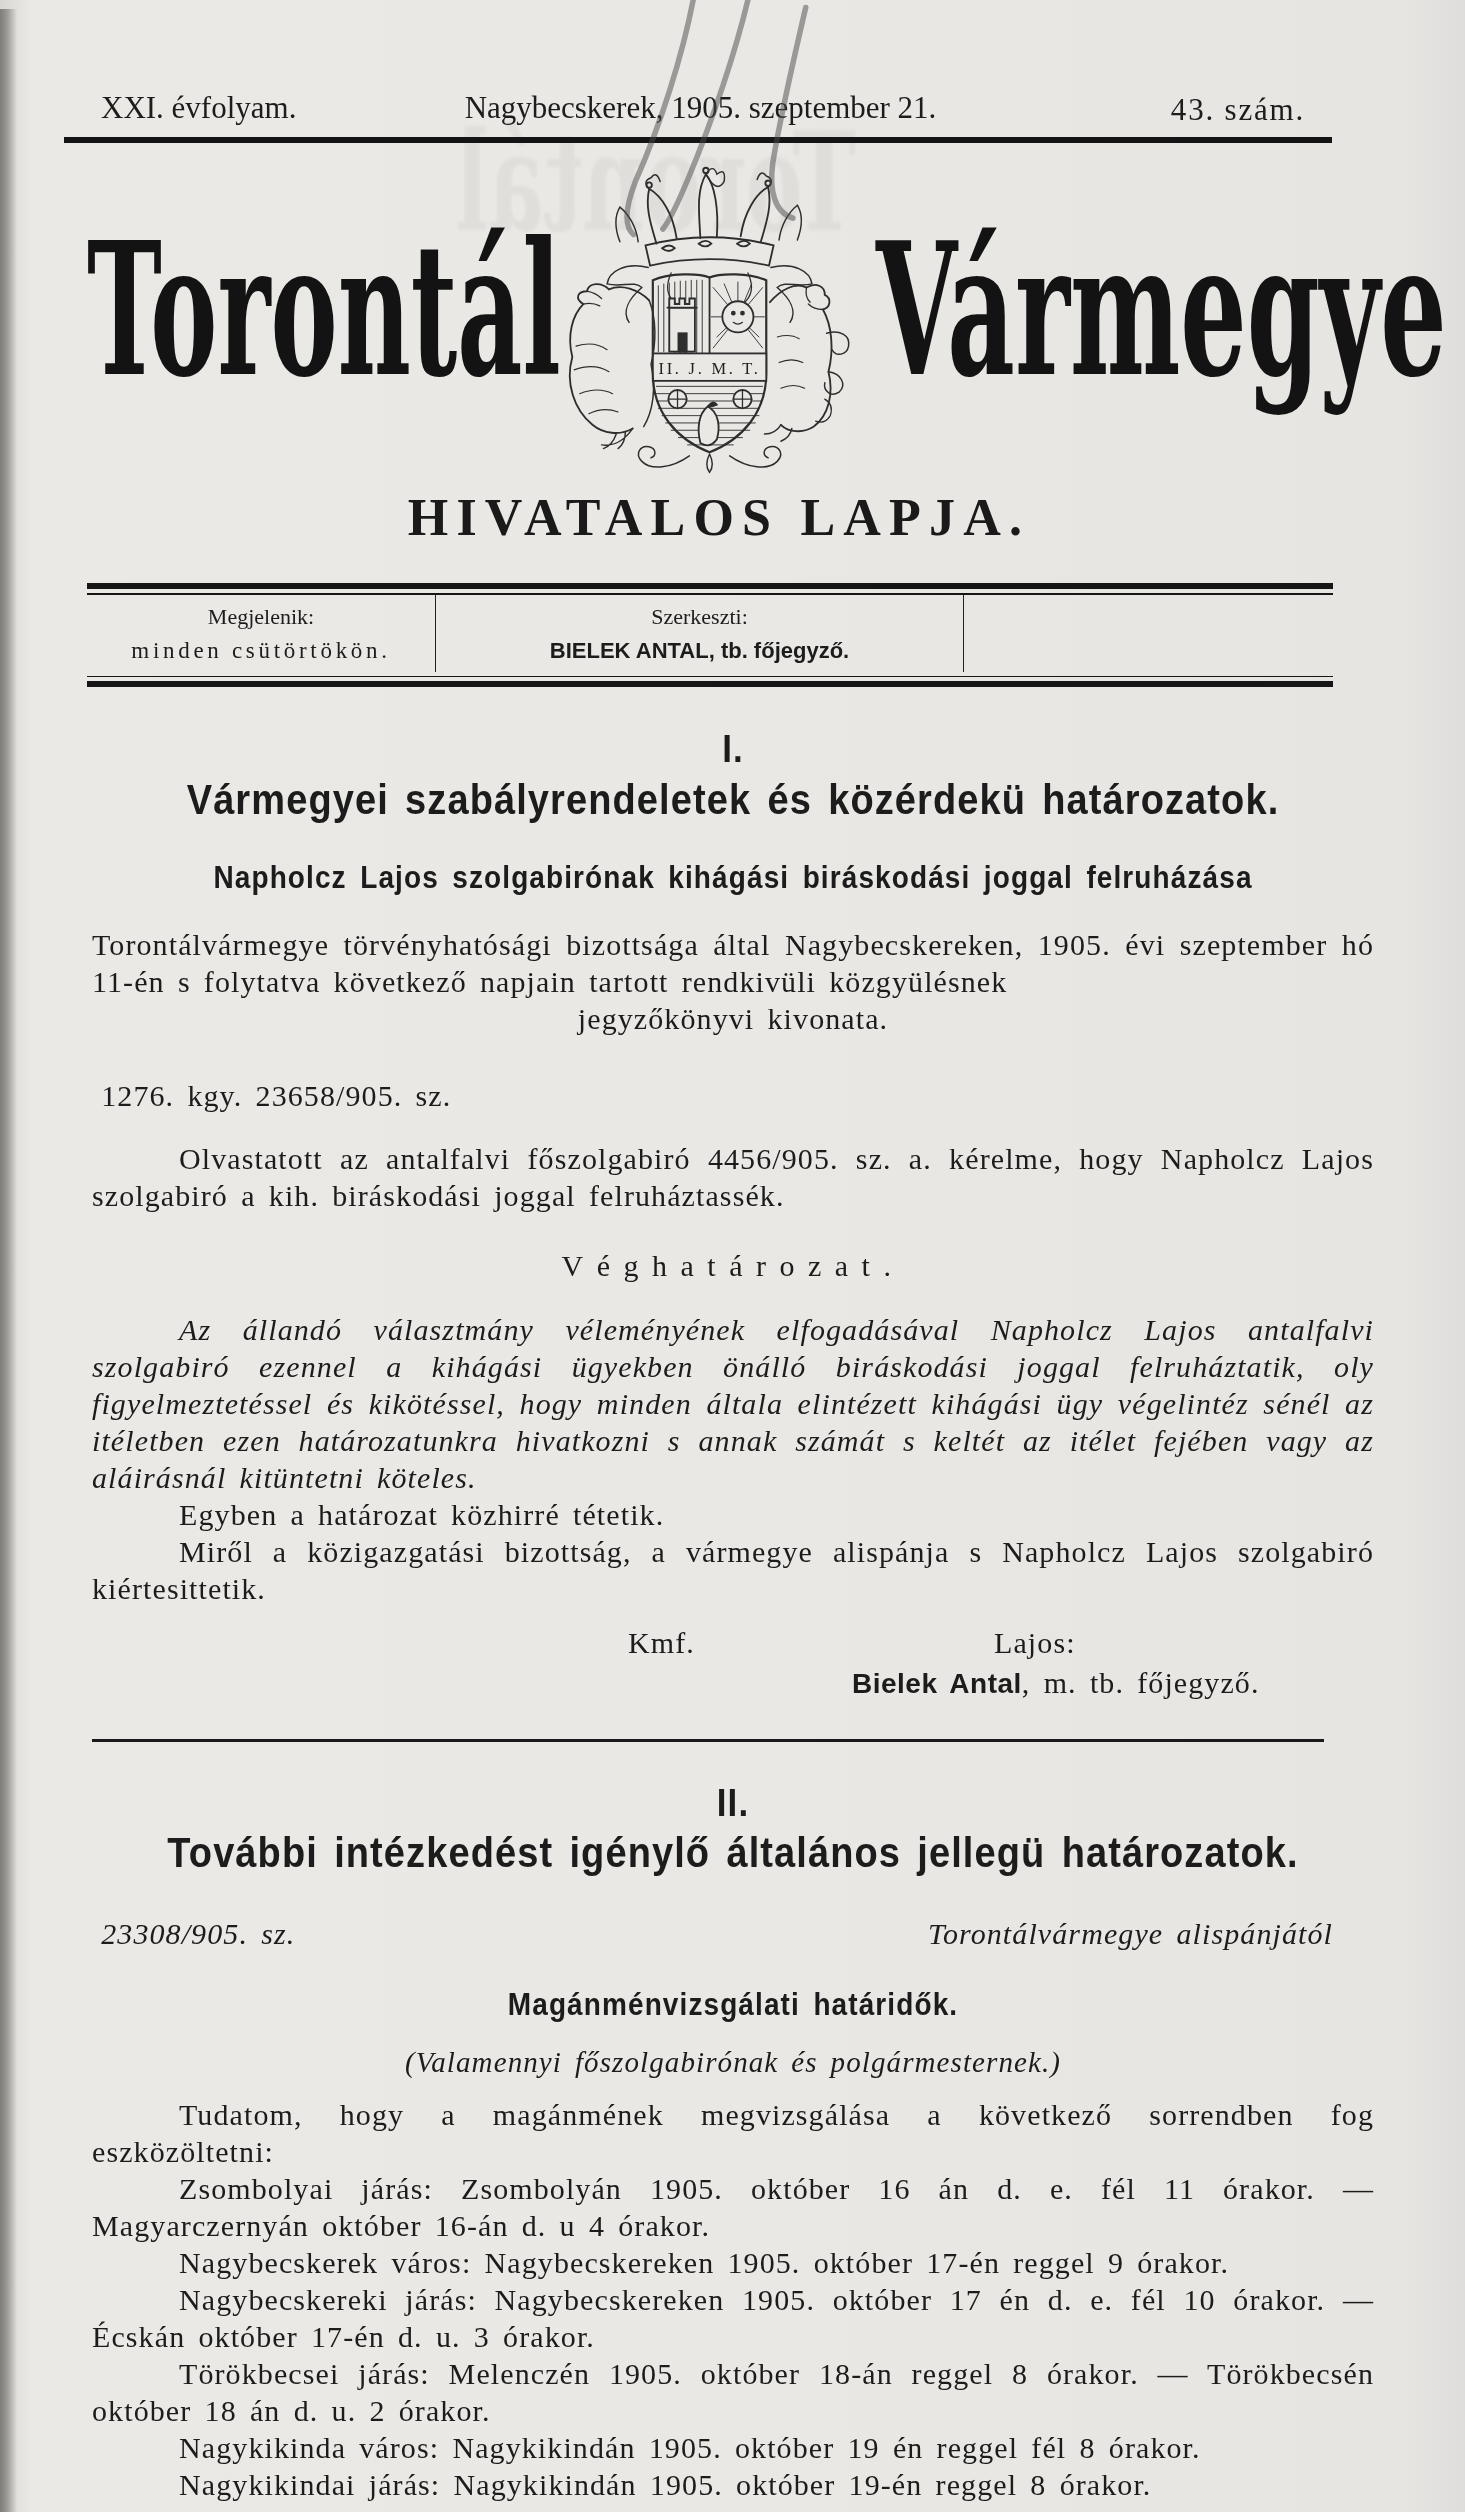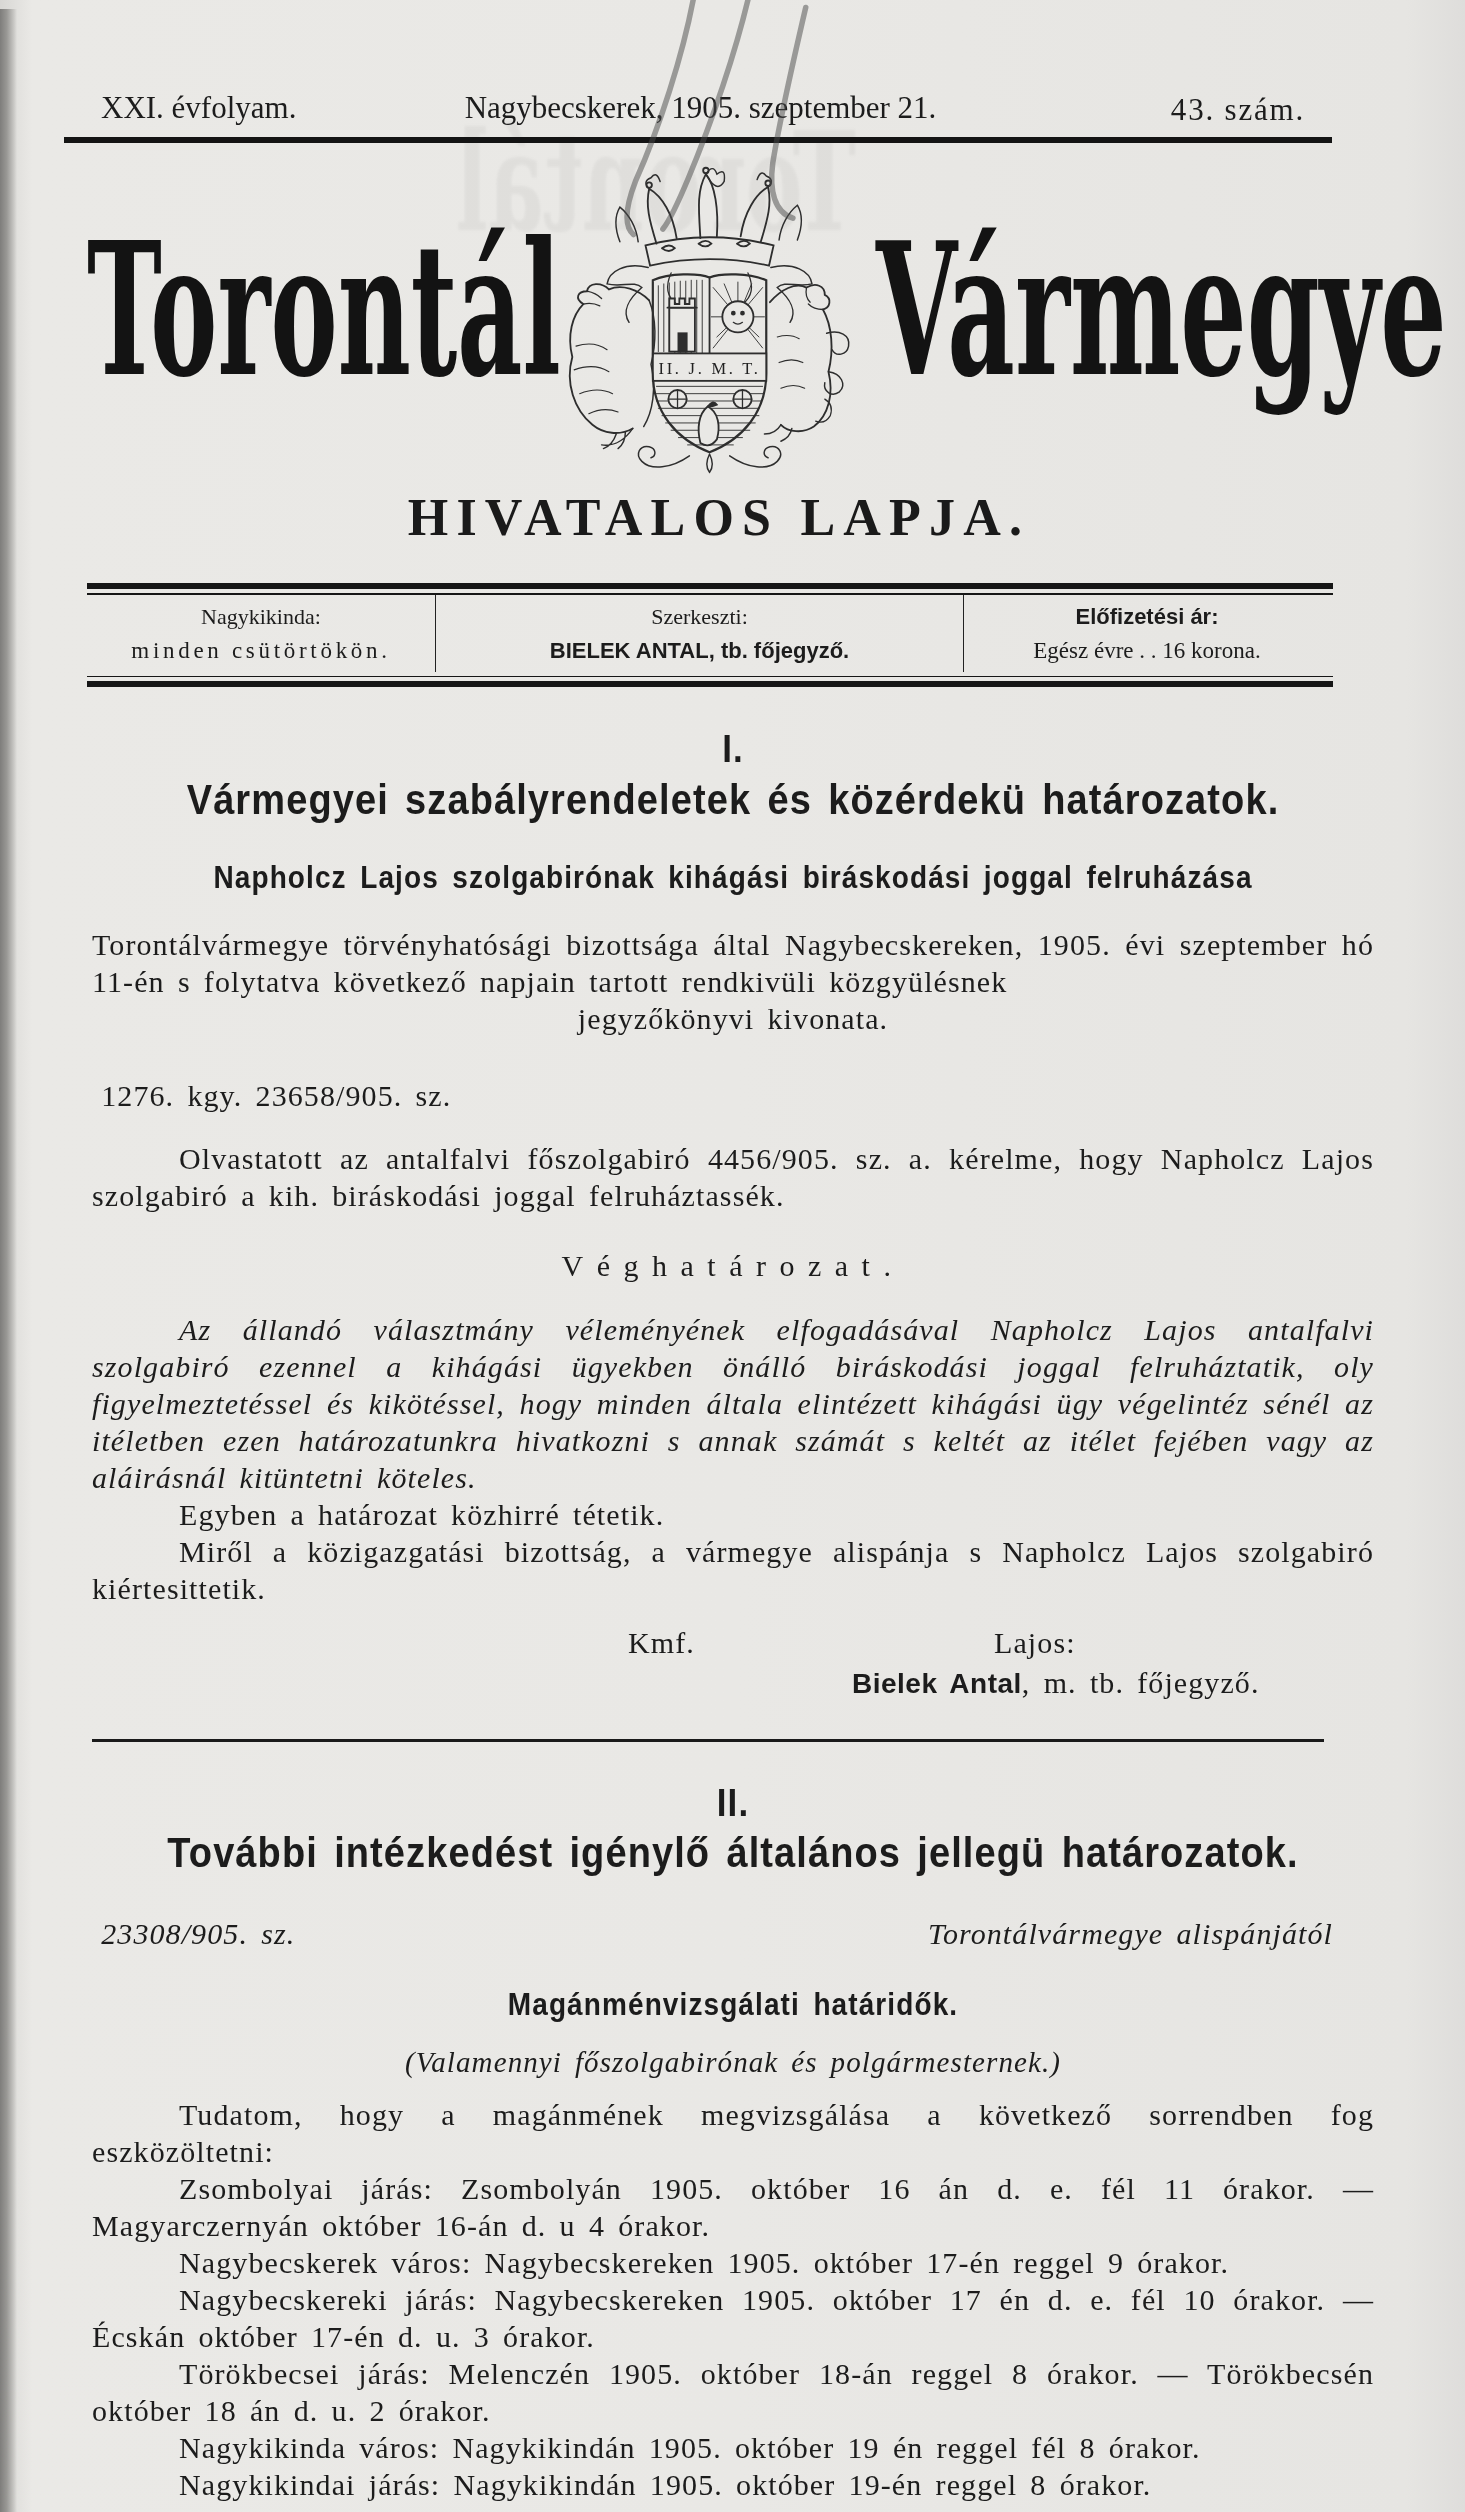--- a/index.html
+++ b/index.html
@@ -180,30 +180,26 @@
     </g>
   </svg>
 
   <div id="subtitle" class="abs">HIVATALOS LAPJA.</div>
 
   <div id="infobar" class="abs">
     <div class="bar"></div>
     <div class="bar thin"></div>
     <div class="cells">
       <div class="cell c1">
-        <div class="l1">Nagykikinda:</div>
+        <div class="l1">Megjelenik:</div>
         <div class="l2">minden csütörtökön.</div>
       </div>
       <div class="cell c2">
         <div class="l1">Szerkeszti:</div>
         <div class="l2">BIELEK ANTAL, tb. főjegyző.</div>
-      </div>
-      <div class="cell c3">
-        <div class="l1">Előfizetési ár:</div>
-        <div class="l2">Egész évre . . 16 korona.</div>
       </div>
     </div>
     <div class="bot-rules">
       <div class="t1"></div>
       <div class="t2"></div>
     </div>
   </div>
 
   <div id="col" class="abs">
 

